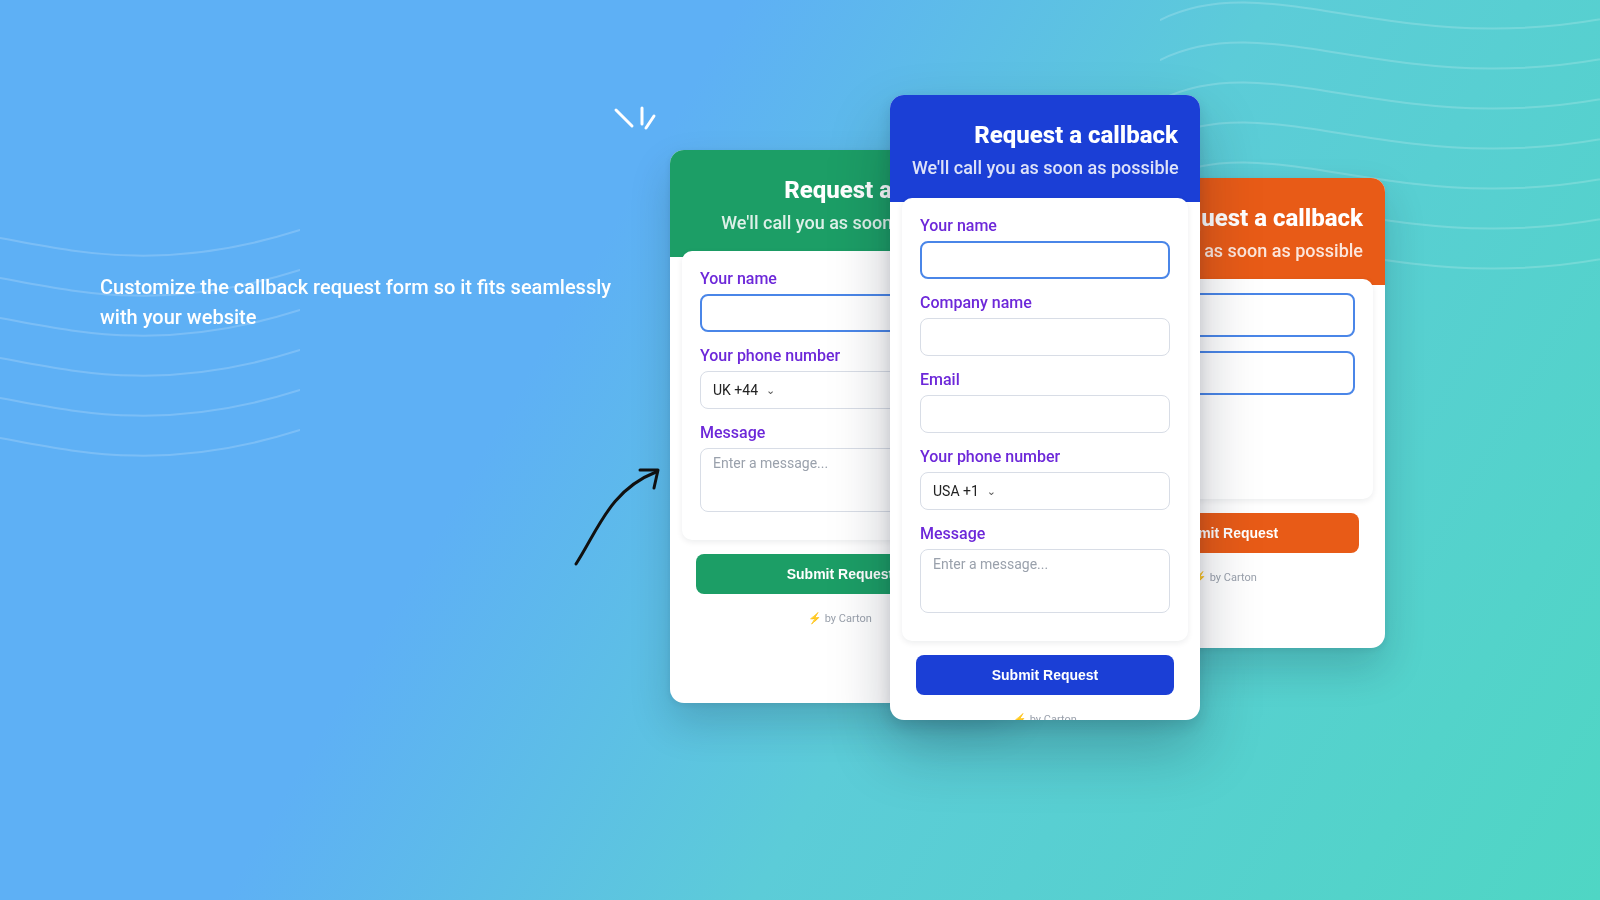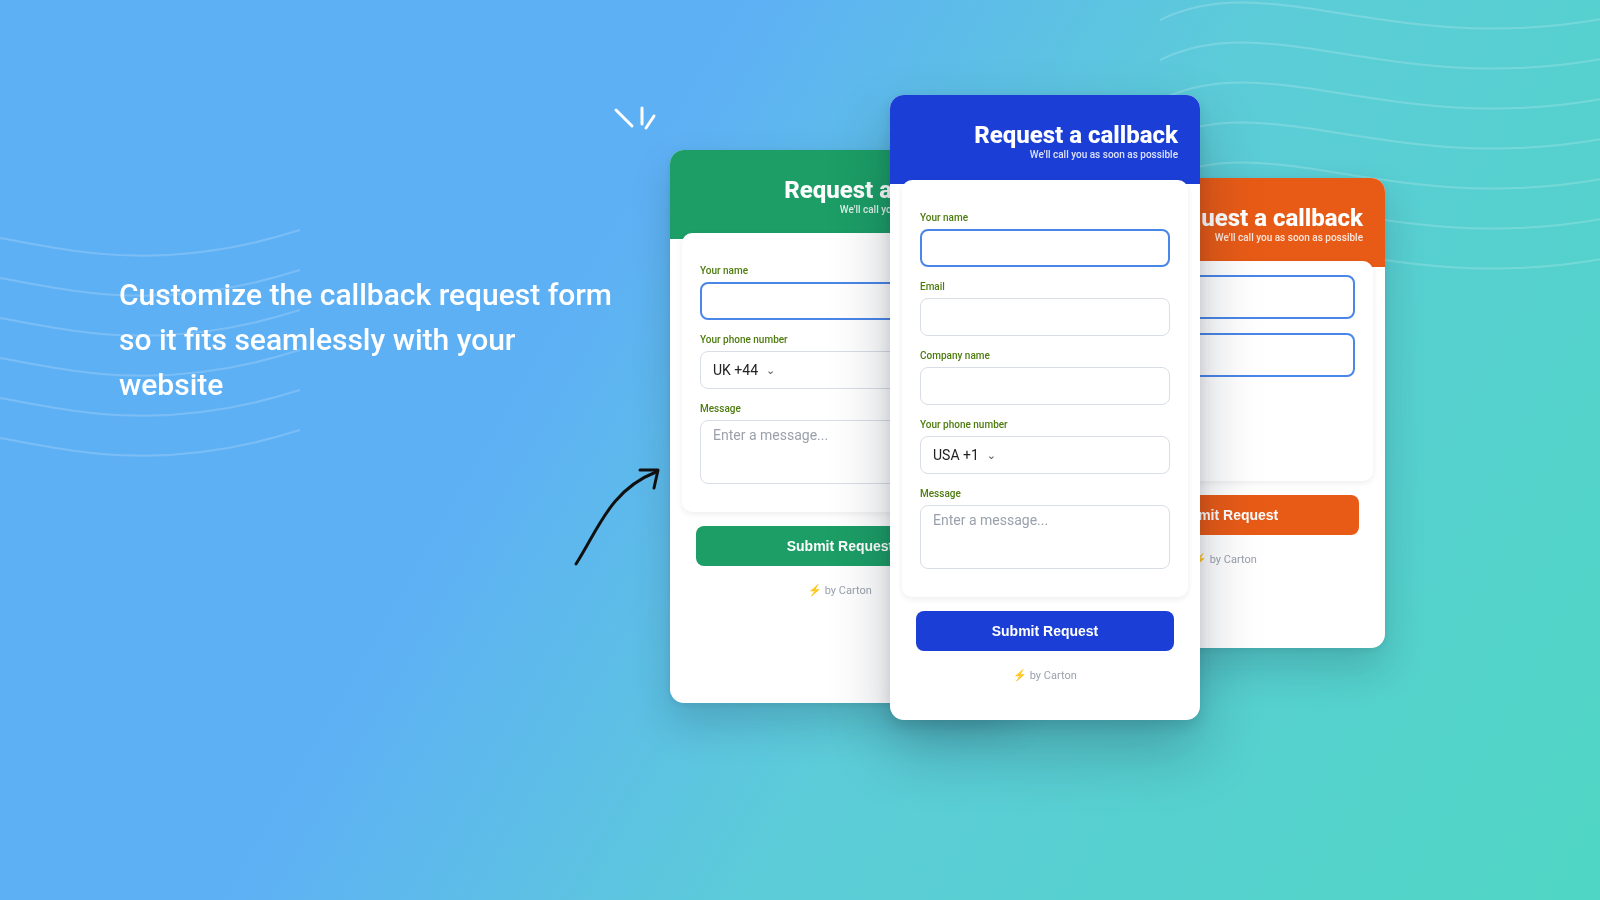--- a/index.html
+++ b/index.html
@@ -35,25 +35,24 @@
     color: #fff;
     max-width: 520px;
   }
   .headline {
     font-size: 54px;
     font-weight: 800;
     line-height: 1.2;
   }
   .subcopy {
     margin-top: 42px;
-    font-size: 30px;
+    font-size: 20px;
     font-weight: 500;
     line-height: 1.5;
     color: #fff;
-    margin-left: 19px;
   }
 
   .spark {
     position: absolute;
     top: 106px;
     left: 612px;
     pointer-events: none;
   }
   .arrow {
     position: absolute;
@@ -72,44 +71,43 @@
     box-shadow: 0 20px 40px rgba(10,20,40,.18), 0 2px 6px rgba(10,20,40,.08);
     overflow: hidden;
   }
 
   .card-green  { left: 670px;  top: 150px; width: 340px; height: 553px; }
   .card-orange { left: 1065px; top: 178px; width: 320px; height: 470px; }
   .card-blue   { left: 890px;  top: 95px;  width: 310px; height: 625px; z-index: 5; box-shadow: 0 30px 60px rgba(10,20,40,.25), 0 6px 14px rgba(10,20,40,.12);}
 
   .popup-head { padding: 26px 22px 24px; text-align: right; color: #fff; }
   .popup-head h3 { font-size: 24px; font-weight: 800; white-space: nowrap; }
-  .popup-head p  { font-size: 10px; font-weight: 500; opacity: .85; white-space: nowrap; }
+  .popup-head p  { margin-top: 8px; font-size: 18px; font-weight: 500; opacity: .85; white-space: nowrap; }
 
   .head-green  { background: #1c9e66; }
   .head-blue   { background: #1b3fd6; }
   .head-orange { background: #e85b17; }
 
   .popup-body {
     background: #fff;
     margin: 0 12px;
     border-radius: 10px;
     padding: 18px 18px 10px;
     position: relative;
     box-shadow: 0 2px 6px rgba(10,20,40,.08);
     margin-top: -6px;
   }
   .card-blue .popup-body { margin-top: -4px; }
 
   .field-label {
-    font-size: 10px;
-    color: #4d7c0f;
+    font-size: 16px;
+    color: #6d28d9;
     font-weight: 500;
     margin-bottom: 6px;
     display: block;
-    margin-top: 14px;
   }
   .field-group { margin-bottom: 14px; }
 
   .text-input, .textarea, .select-pill {
     width: 100%;
     border: 1px solid #d8dde6;
     border-radius: 8px;
     padding: 6px 12px;
     font-size: 14px;
     font-family: inherit;
@@ -261,25 +259,25 @@
       <div class="popup-head head-blue">
         <h3>Request a callback</h3>
         <p>We'll call you as soon as possible</p>
       </div>
       <div class="popup-body">
         <div class="field-group">
           <label class="field-label">Your name</label>
           <input class="text-input focused" style="">
         </div>
         <div class="field-group">
+          <label class="field-label">Company name</label>
+          <input class="text-input" style="">
+        </div>
+        <div class="field-group">
           <label class="field-label">Email</label>
-          <input class="text-input" style="">
-        </div>
-        <div class="field-group">
-          <label class="field-label">Company name</label>
           <input class="text-input" style="">
         </div>
         <div class="field-group">
           <label class="field-label">Your phone number</label>
           <div class="select-pill">
             <span>USA +1</span>
             <span class="chev">⌄</span>
           </div>
         </div>
         <div class="field-group">

